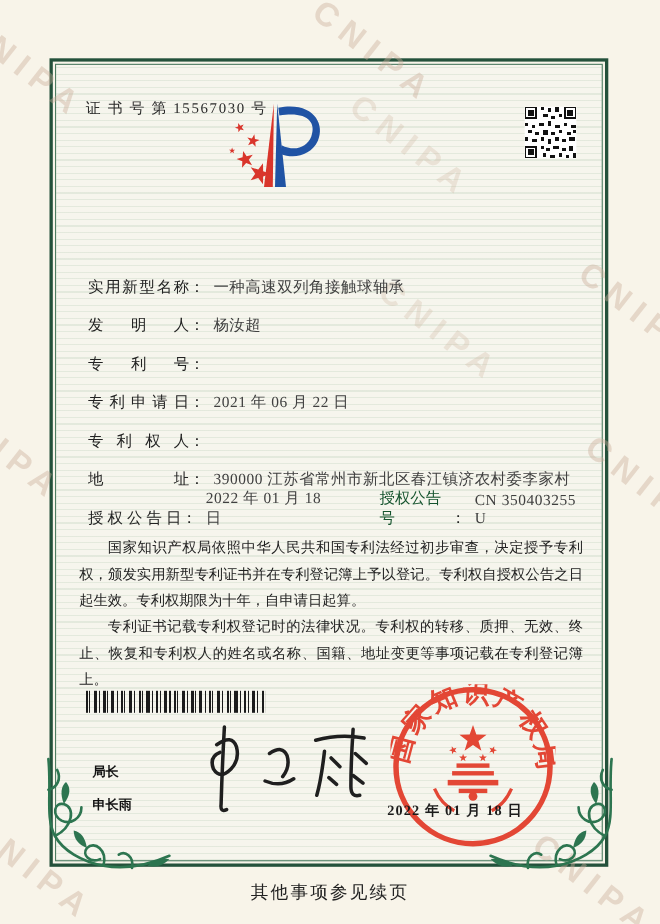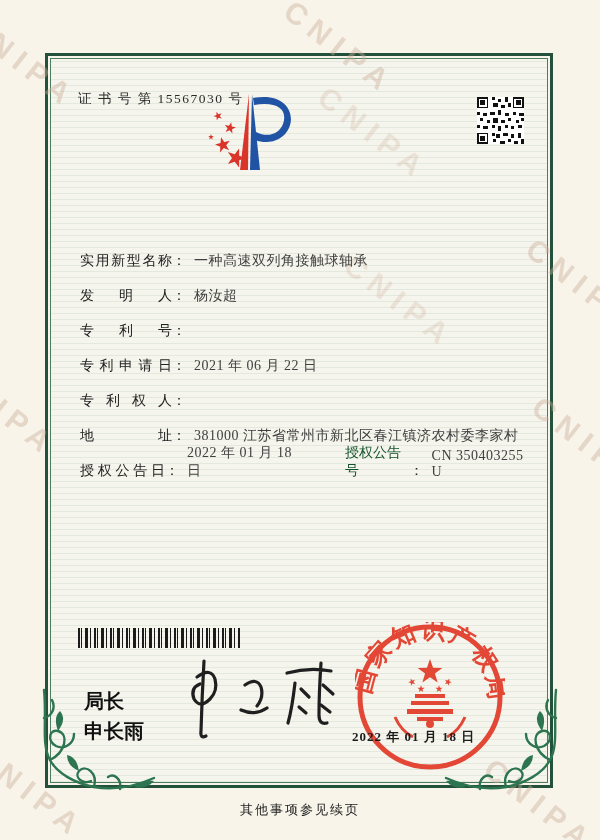--- a/index.html
+++ b/index.html
@@ -64,36 +64,36 @@
     background:repeating-linear-gradient(90deg,
       #1b1b1b 0 2px,rgba(0,0,0,0) 2px 3px,
       #1b1b1b 3px 4px,rgba(0,0,0,0) 4px 7px,
       #1b1b1b 7px 10px,rgba(0,0,0,0) 10px 12px,
       #1b1b1b 12px 13px,rgba(0,0,0,0) 13px 16px);
   }
   
   .director{
     position:absolute;left:84px;top:686px;
     font-family:"Liberation Sans","DejaVu Sans",sans-serif;
-    font-weight:bold;font-size:20px;line-height:30px;color:#111;
+    font-weight:bold;font-size:12px;line-height:30px;color:#111;
   }
   .signature{position:absolute;left:175px;top:655px;width:175px;height:95px;}
   .seal{position:absolute;left:355px;top:622px;width:150px;height:150px;opacity:.93;}
   .sealdate{
     position:absolute;left:352px;top:728px;width:160px;
     font-size:13px;font-weight:bold;letter-spacing:1px;color:#1c1c1c;z-index:4;
   }
   
   .pageinfo{
     position:absolute;left:0;top:766px;width:600px;text-align:center;
     font-size:11.5px;letter-spacing:1px;color:#222;
   }
   .contnote{
     position:absolute;left:0;top:801px;width:600px;text-align:center;
-    font-size:13px;letter-spacing:2px;color:#222;
+    font-size:16px;letter-spacing:2px;color:#222;
   }
   .flourish{position:absolute;width:122px;height:106px;z-index:5;}
   .flourish.left{left:36px;top:688px;}
   .flourish.right{left:442px;top:688px;transform:scaleX(-1);}
 </style>
 </head>
 <body>
 
 <div class="cert"></div>
 
@@ -163,32 +163,36 @@
         <span class="fcolon">：</span>
       <span class="fvalue">2021 年 06 月 22 日</span>
     </div>
     <div class="frow">
       <span class="flabel">专利权人</span>
         <span class="fcolon">：</span>
     </div>
     <div class="frow">
       <span class="flabel">地址</span>
         <span class="fcolon">：</span>
-      <span class="fvalue">381000 江苏省常州市新北区春江镇济农村委李家村</span>
+      <span class="fvalue">390000 江苏省常州市新北区春江镇济农村委李家村</span>
     </div>
     <div class="frow">
       <span class="flabel">授权公告日</span>
         <span class="fcolon">：</span>
       <span class="fvalue">2022 年 01 月 18 日</span>
       <span class="flabel2">授权公告号</span>
         <span class="fcolon">：</span>
       <span class="fvalue">CN 350403255 U</span>
     </div>
   </div>
 
+  <div class="bodytext">
+    <p>国家知识产权局依照中华人民共和国专利法经过初步审查，决定授予专利权，颁发实用新型专利证书并在专利登记簿上予以登记。专利权自授权公告之日起生效。专利权期限为十年，自申请日起算。</p>
+    <p>专利证书记载专利权登记时的法律状况。专利权的转移、质押、无效、终止、恢复和专利权人的姓名或名称、国籍、地址变更等事项记载在专利登记簿上。</p>
+  </div>
 
   <div class="barcode"></div>
 
   <div class="director">
     <div>局长</div>
     <div>申长雨</div>
   </div>
 
   <svg class="signature" viewBox="0 0 175 95">
     <g fill="none" stroke="#1f1f1f" stroke-width="3.2" stroke-linecap="round" stroke-linejoin="round">

